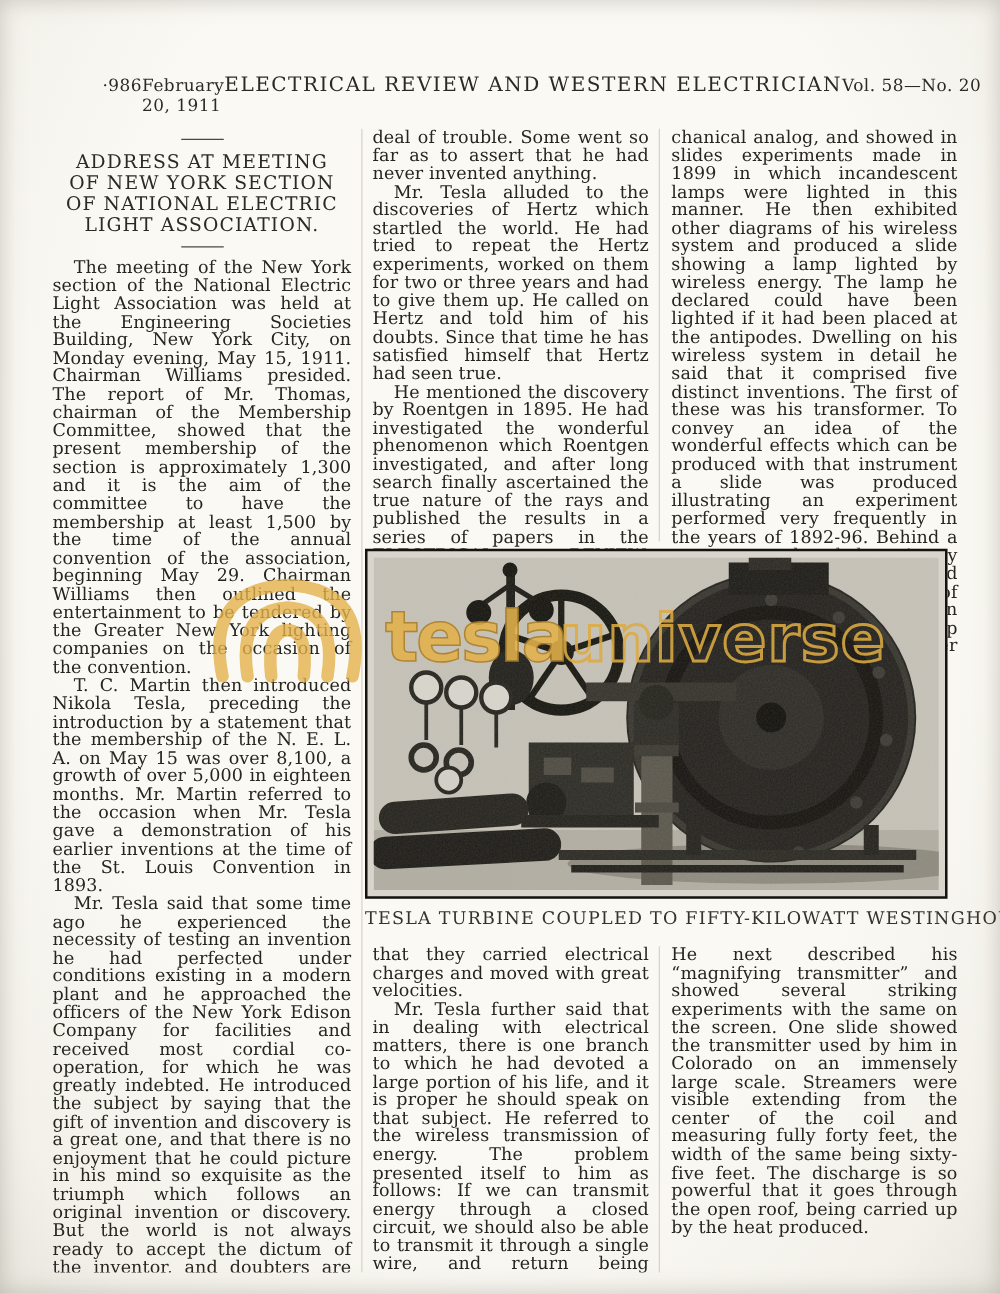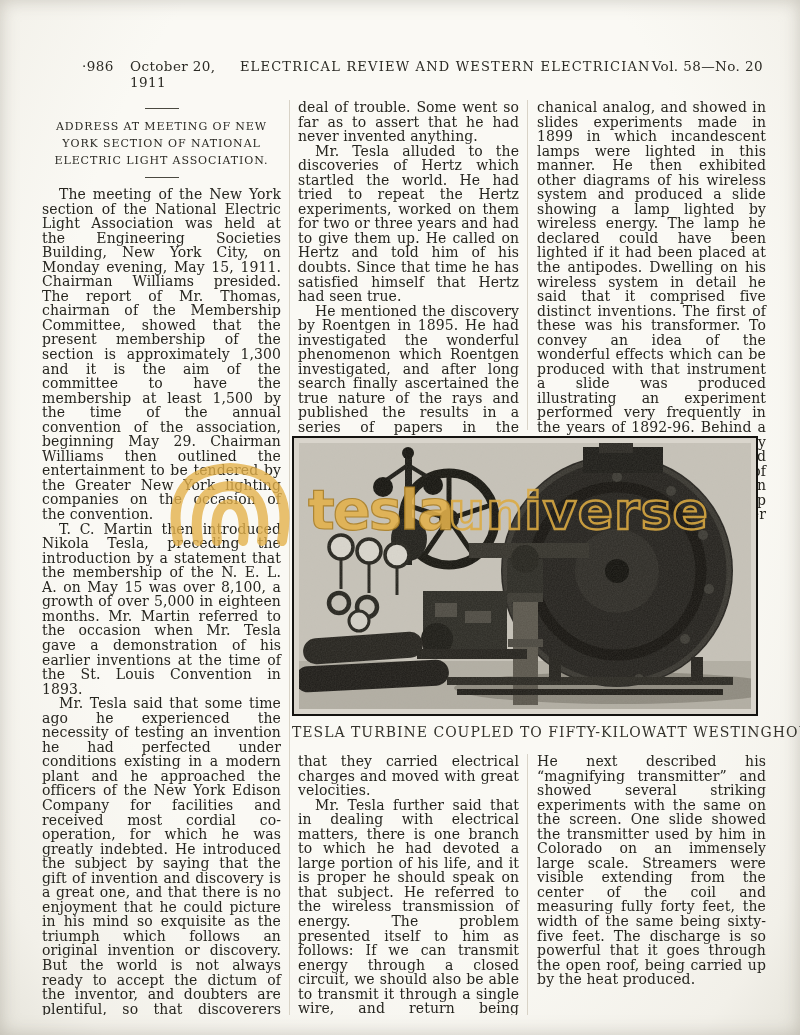--- a/index.html
+++ b/index.html
@@ -19,21 +19,21 @@
   }
   
   .header {
     display:flex; align-items:baseline;
     padding:58px 36px 0 42px;
     font-size:13.5px; letter-spacing:.4px;
     color:#2b2a24;
   }
   .pagenum { width:56px;margin-left:40px; }
   .date { width:128px; }
-  .journal { flex:1; text-align:left; letter-spacing:1.2px; font-size:13px; white-space:nowrap; }
+  .journal { flex:1; text-align:left; letter-spacing:1.2px; font-size:16px; white-space:nowrap; }
   .volume { width:132px; text-align:center; white-space:nowrap; }
   
   .content {
     display:flex;
     padding:10px 34px 0 42px;
     height:915px; overflow:hidden;
   }
   .col1 {
     width:248px; padding-right:8px;
     border-right:1px solid #d8d3c7;
@@ -56,21 +56,21 @@
     margin:2px 0 0 0; text-align:center;
     font-size:14.6px; font-weight:bold; letter-spacing:1.3px;
     color:#1e1d18;
   }
   .rule {
     width:34px; height:0; border-top:1.4px solid #4a4940;
     margin:8px auto 9px auto;
   }
   .subtitle {
     margin:0 6px; text-align:center;
-    font-size:11px; letter-spacing:.9px; line-height:17px;
+    font-size:15px; letter-spacing:.9px; line-height:17px;
     color:#2b2a24;
   }
   
   .figure { margin:6px 0 0 2px; width:466px; }
   .photo-frame {
     border:2.5px solid #141310;
     background:#d9d5cc;
     padding:5px;
   }
   .photo-frame svg { display:block; width:452px; height:266px; }
@@ -87,21 +87,21 @@
     pointer-events:none; opacity:.88;
   }
 </style>
 </head>
 <body>
 
 <div class="page">
 
   <div class="header">
     <span class="pagenum">·986</span>
-    <span class="date">October 20, 1911</span>
+    <span class="date">February 20, 1911</span>
     <span class="journal">ELECTRICAL REVIEW AND WESTERN ELECTRICIAN</span>
     <span class="volume">Vol. 58—No. 20</span>
   </div>
 
   <div class="content">
 
     <div class="col1">
       <div class="rule"></div>
       <div class="subtitle">ADDRESS AT MEETING OF NEW YORK SECTION OF NATIONAL ELECTRIC LIGHT ASSOCIATION.</div>
       <div class="rule"></div>

